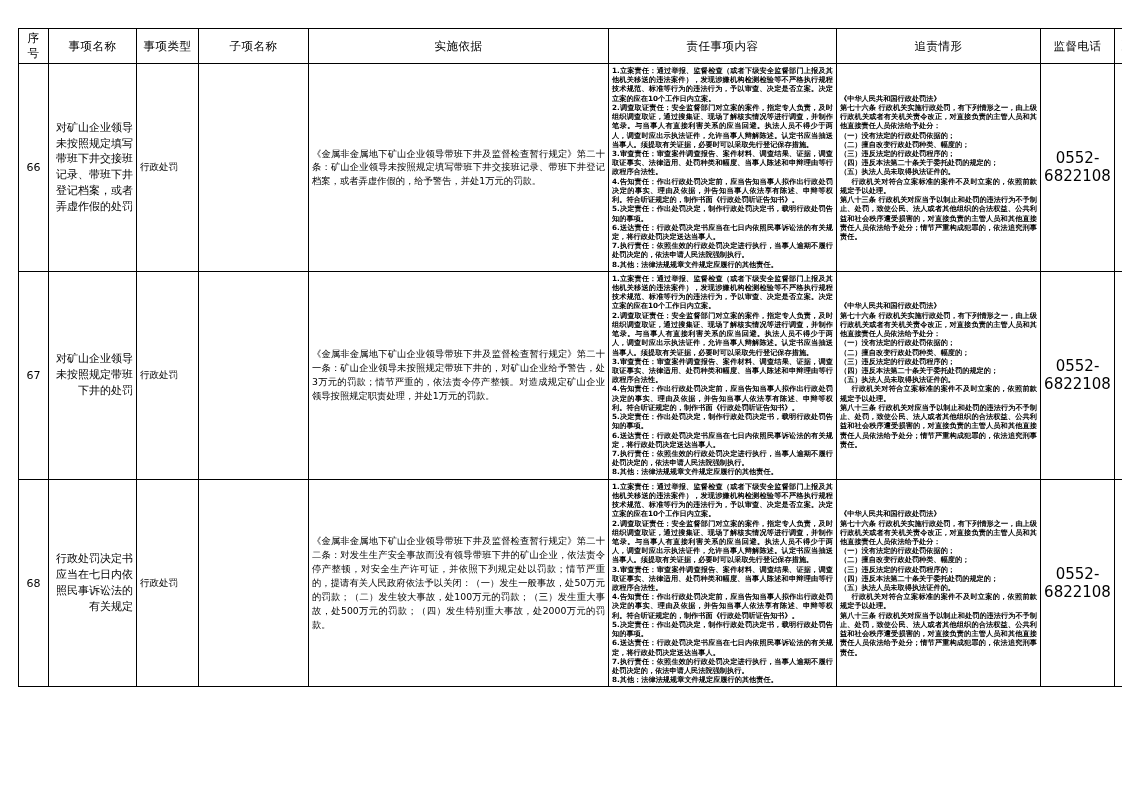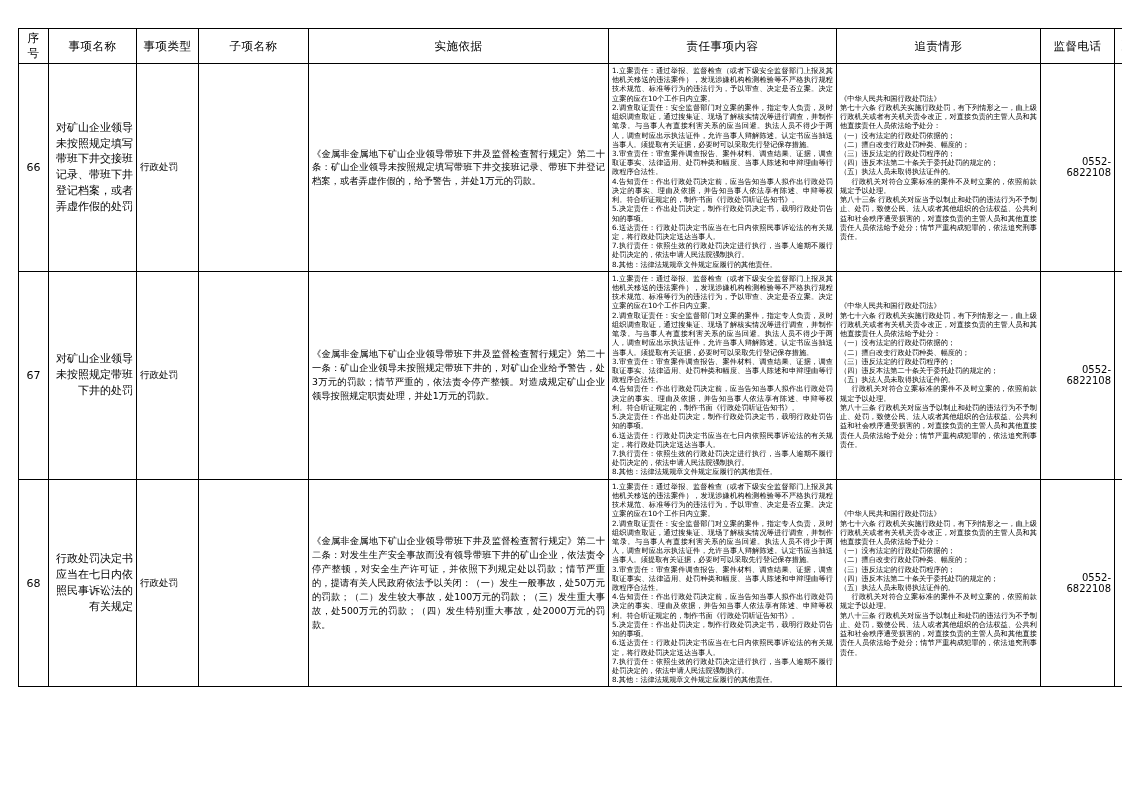--- a/index.html
+++ b/index.html
@@ -72,25 +72,26 @@
   }
   td.duty, td.resp {
     font-size: 7.2px;
     line-height: 1.28;
     text-align: justify;
     vertical-align: top;
     padding: 4px 3px;
   }
   td.duty p, td.resp p {
     margin: 0;
+    font-weight: bold;
   }
   td.resp p.indent { text-indent: 1.6em; }
   td.phone {
-    text-align: right;
-    font-size: 10px;
+    text-align: center;
+    font-size: 15px;
     vertical-align: middle;
   }
   td.note { font-size: 9.5px; }
   .hdr-note {
     line-height: 1.05;
   }
 </style>
 </head>
 <body>
 

